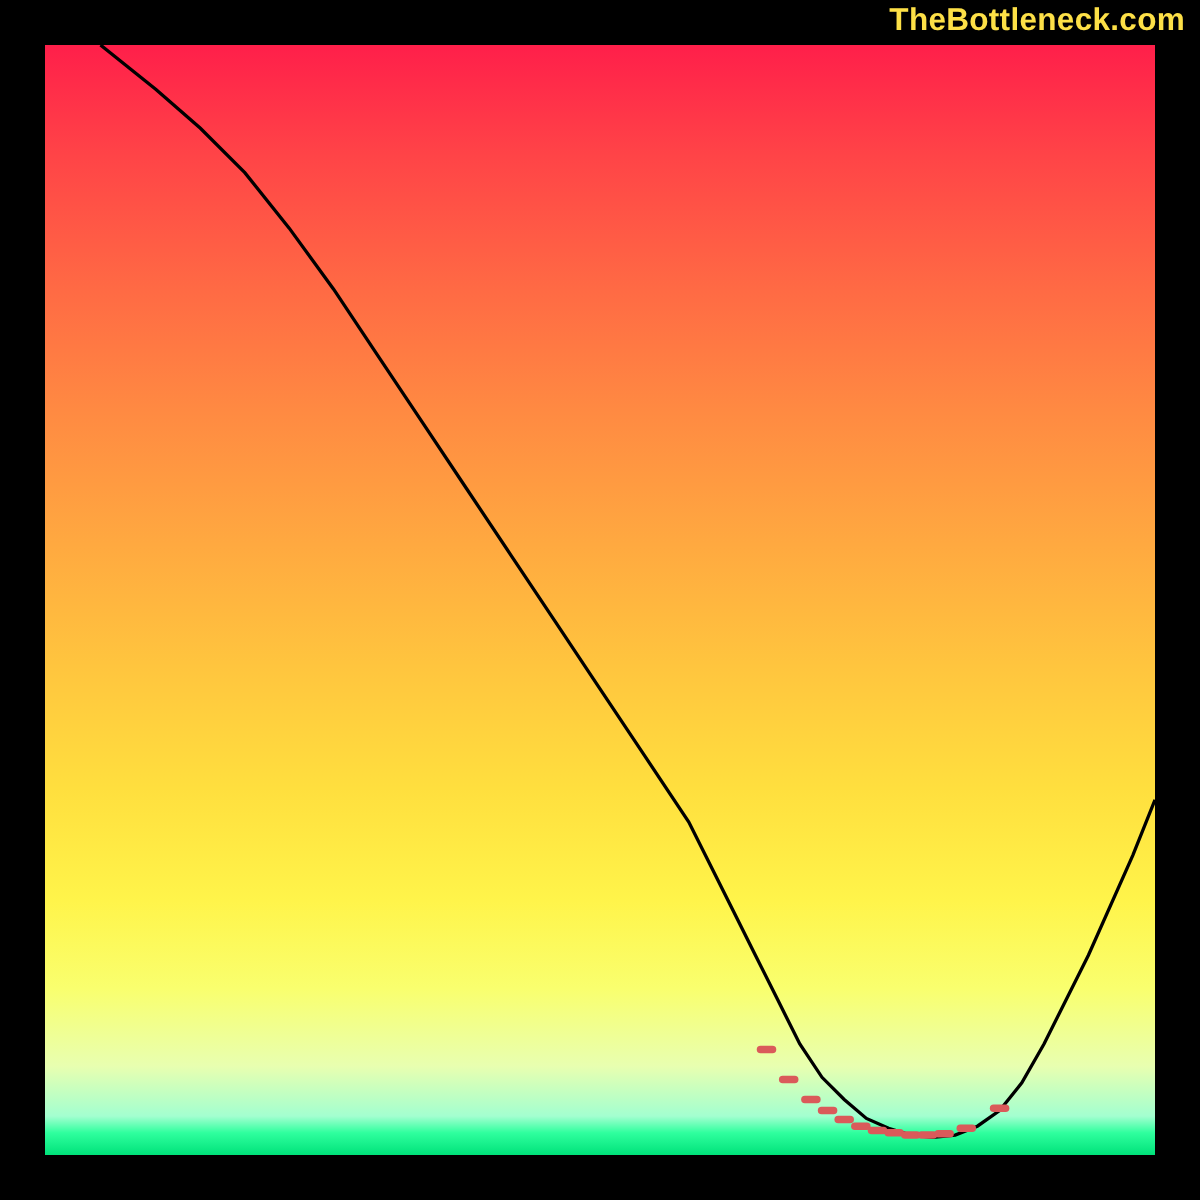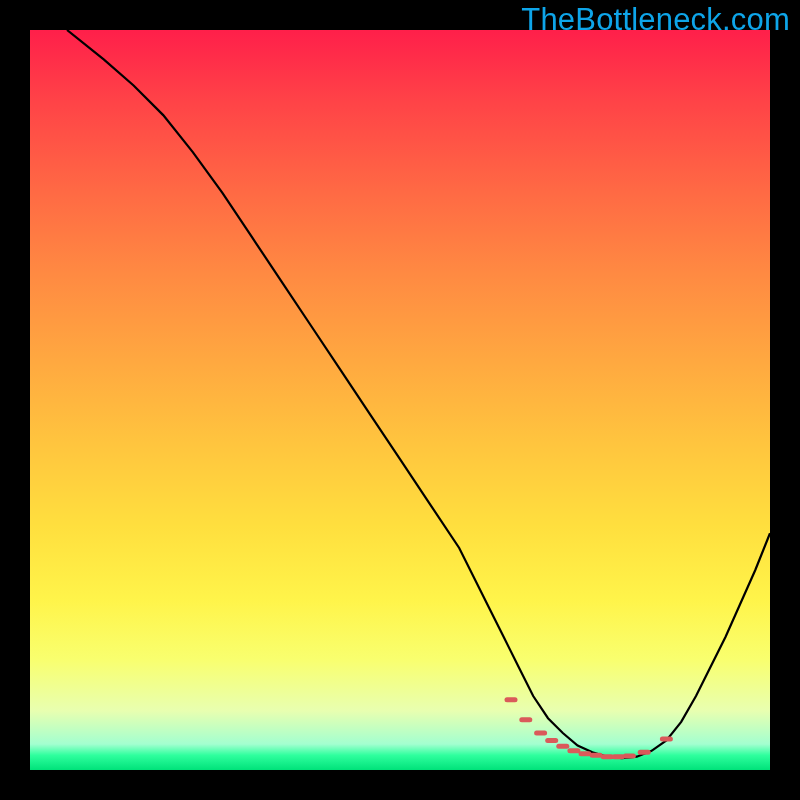--- a/index.html
+++ b/index.html
@@ -14,23 +14,23 @@
   .container {
     position: relative;
     width: 800px;
     height: 800px;
     background: #000;
   }
   .watermark {
     position: absolute;
     top: 2px;
     right: 10px;
-    color: #0ea5e9;
-    font-size: 31px;
-    font-weight: normal;
+    color: #fde047;
+    font-size: 21px;
+    font-weight: bold;
     z-index: 3;
     letter-spacing: 0.2px;
   }
   .plot {
     position: absolute;
     left: 30px;
     top: 30px;
     width: 740px;
     height: 740px;
     background: linear-gradient(to bottom,

